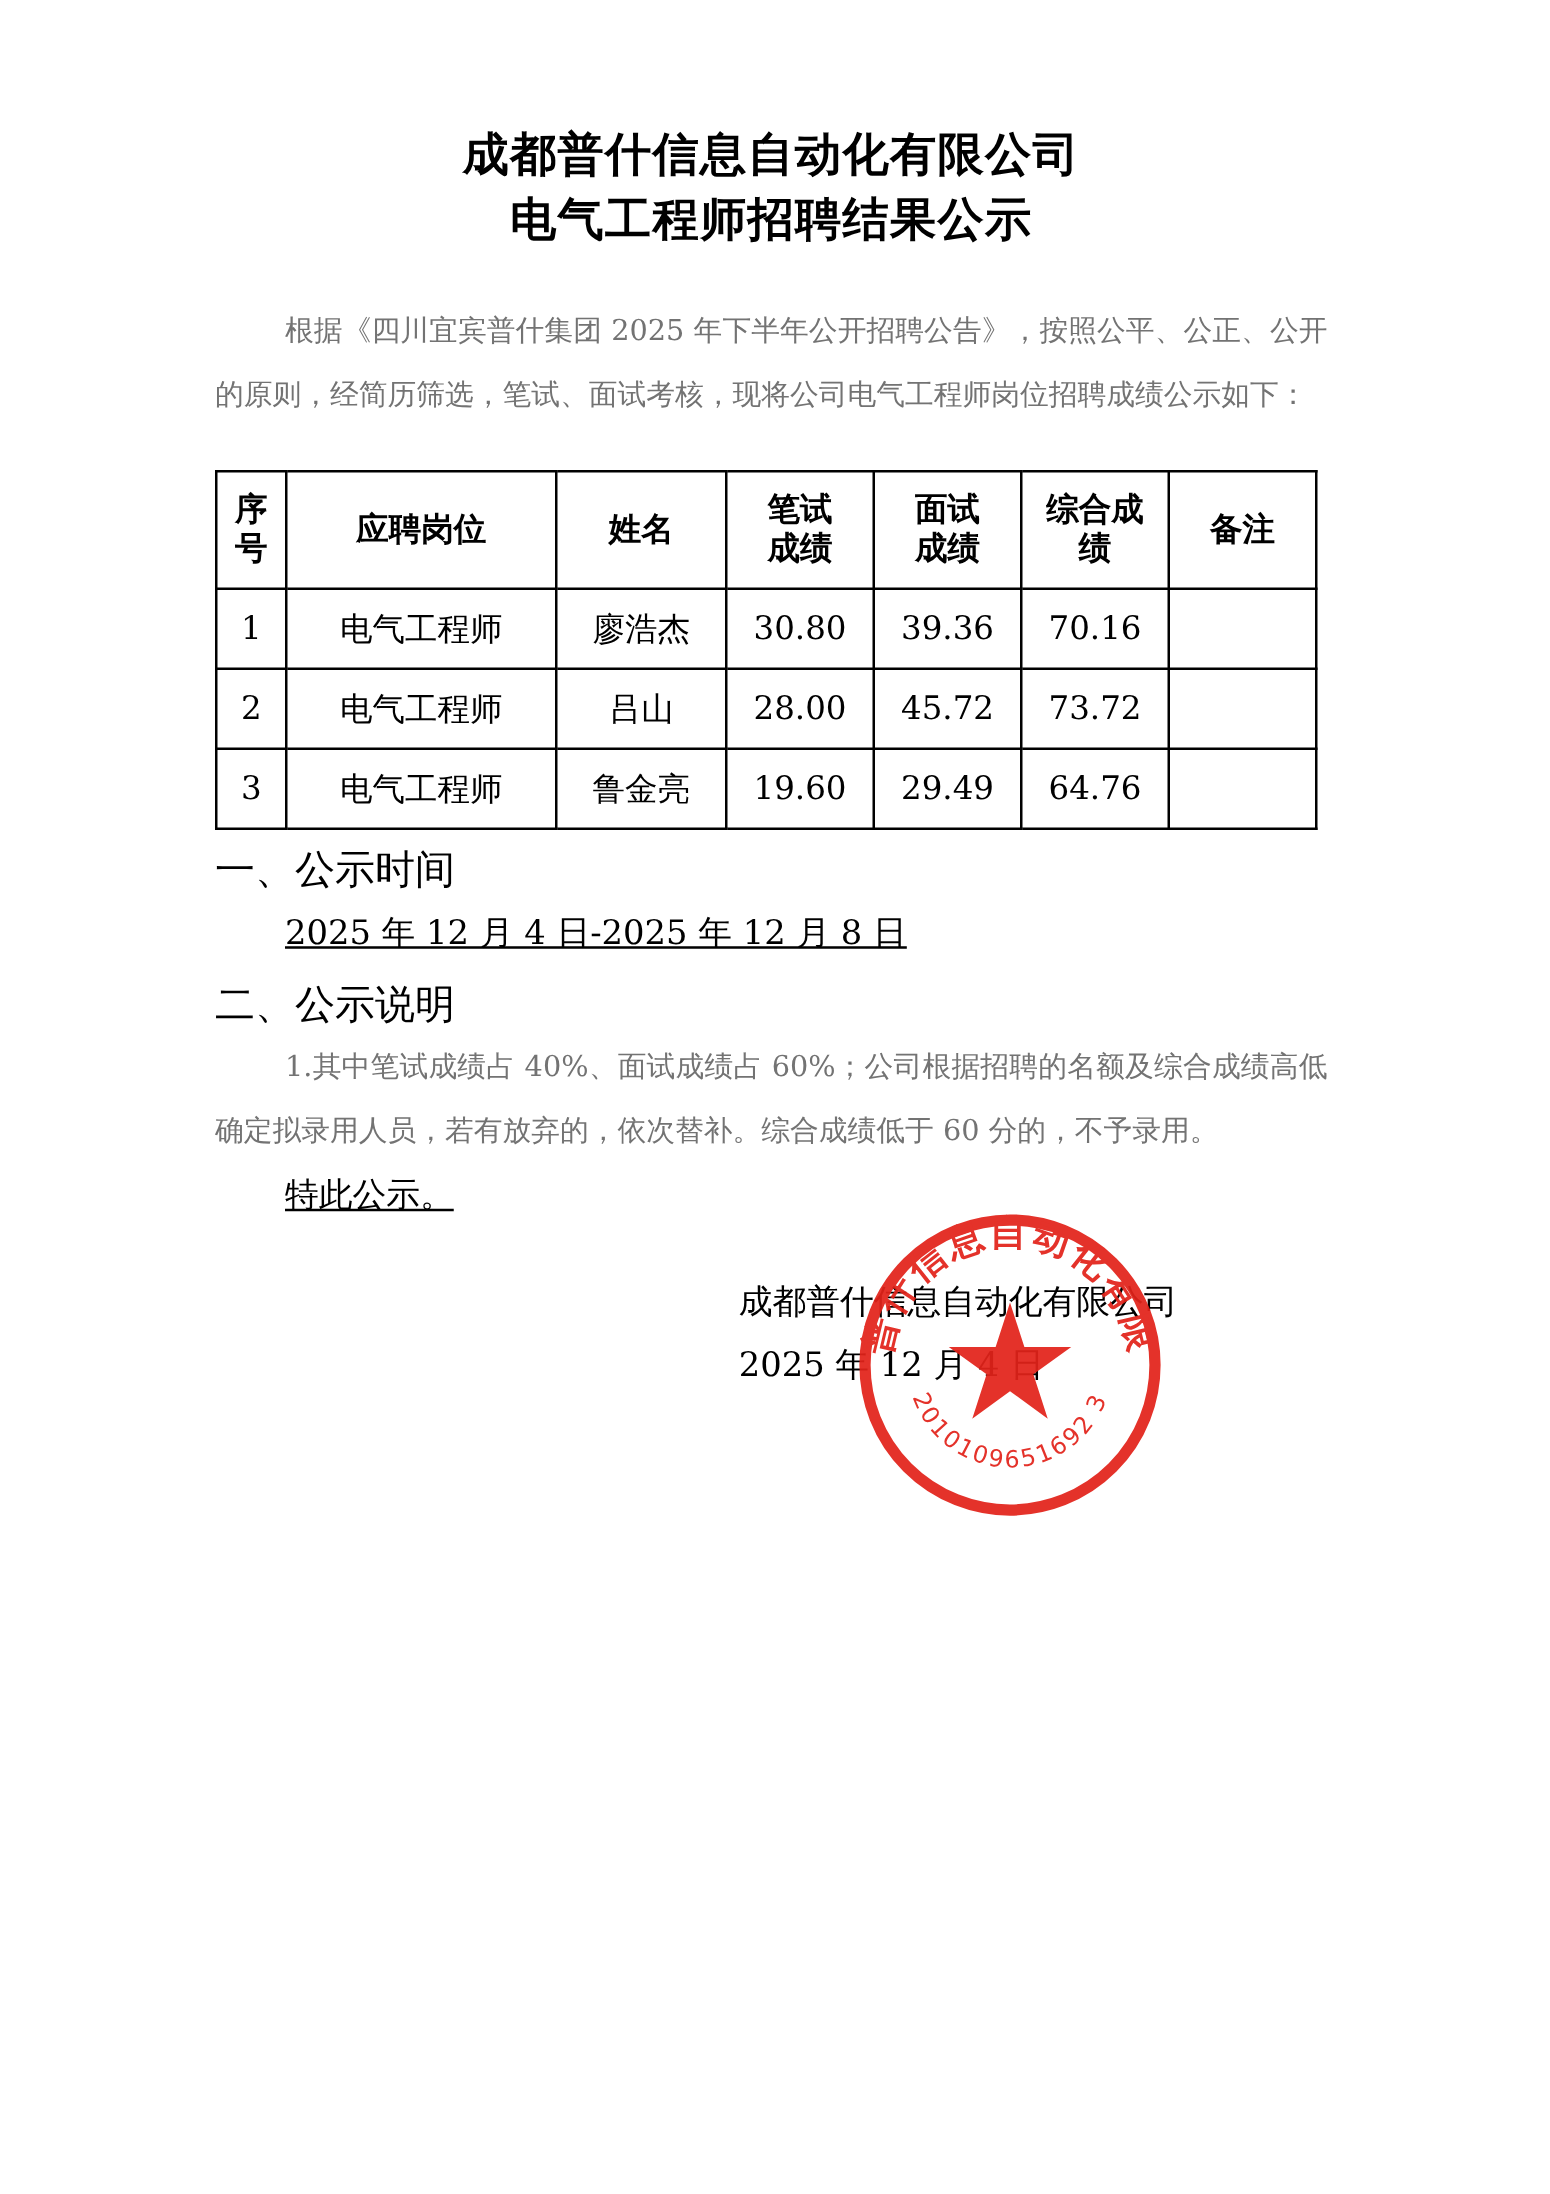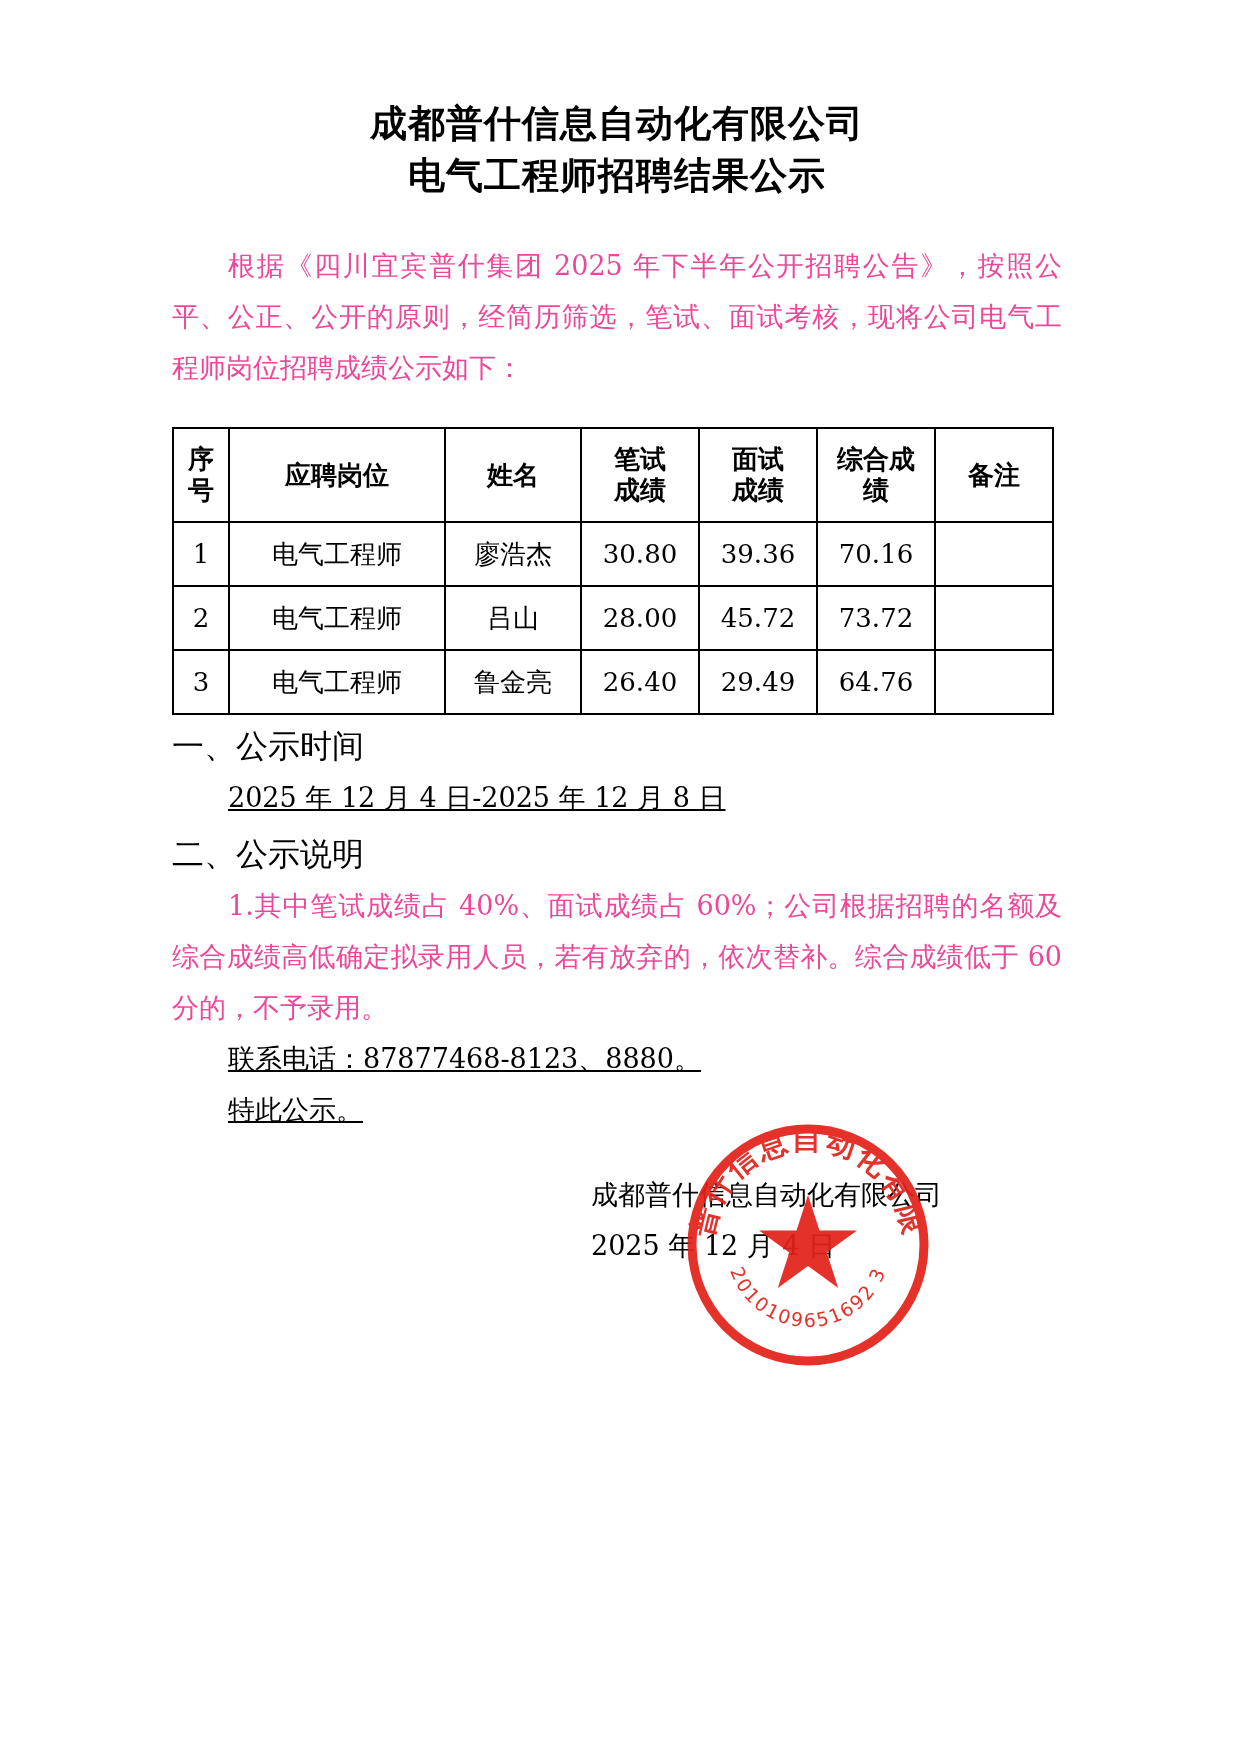--- a/index.html
+++ b/index.html
@@ -40,25 +40,25 @@
     font-size: 37px;
     line-height: 52px;
     letter-spacing: 1px;
     color: #000;
   }
   .doc-title .line { display: block; white-space: nowrap; }
 
   
   .para {
     font-family: "DejaVu Serif", "Liberation Serif", serif;
-    font-size: 27px;
+    font-size: 23px;
     line-height: 51px;
     text-align: justify;
     text-justify: inter-ideograph;
-    color: #ec4899;
+    color: #737373;
   }
   .para.indent { text-indent: 56px; }
   .intro { margin-top: 38px; }
 
   
   .table-wrap { margin-top: 34px; }
   table.scores {
     border-collapse: collapse;
     width: 880px;
     table-layout: fixed;
@@ -199,36 +199,35 @@
             <td>吕山</td>
             <td>28.00</td>
             <td>45.72</td>
             <td>73.72</td>
             <td></td>
           </tr>
           <tr>
             <td>3</td>
             <td>电气工程师</td>
             <td>鲁金亮</td>
-            <td>26.40</td>
+            <td>19.60</td>
             <td>29.49</td>
             <td>64.76</td>
             <td></td>
           </tr>
         </tbody>
       </table>
     </div>
 
     <div class="section-heading">一、公示时间</div>
     <div class="sub-line">2025 年 12 月 4 日-2025 年 12 月 8 日</div>
 
     <div class="section-heading">二、公示说明</div>
     <div class="para indent">1.其中笔试成绩占 40%、面试成绩占 60%；公司根据招聘的名额及综合成绩高低确定拟录用人员，若有放弃的，依次替补。综合成绩低于 60 分的，不予录用。</div>
 
-    <div class="sub-line">联系电话：87877468-8123、8880。</div>
     <div class="sub-line">特此公示。</div>
 
     <div class="sign-block">
       <div class="sign-lines">
         <div>成都普什信息自动化有限公司</div>
         <div>2025 年 12 月 4 日</div>
       </div>
 
       <div class="seal">
         <svg viewBox="0 0 248 248" xmlns="http://www.w3.org/2000/svg" aria-hidden="true">

